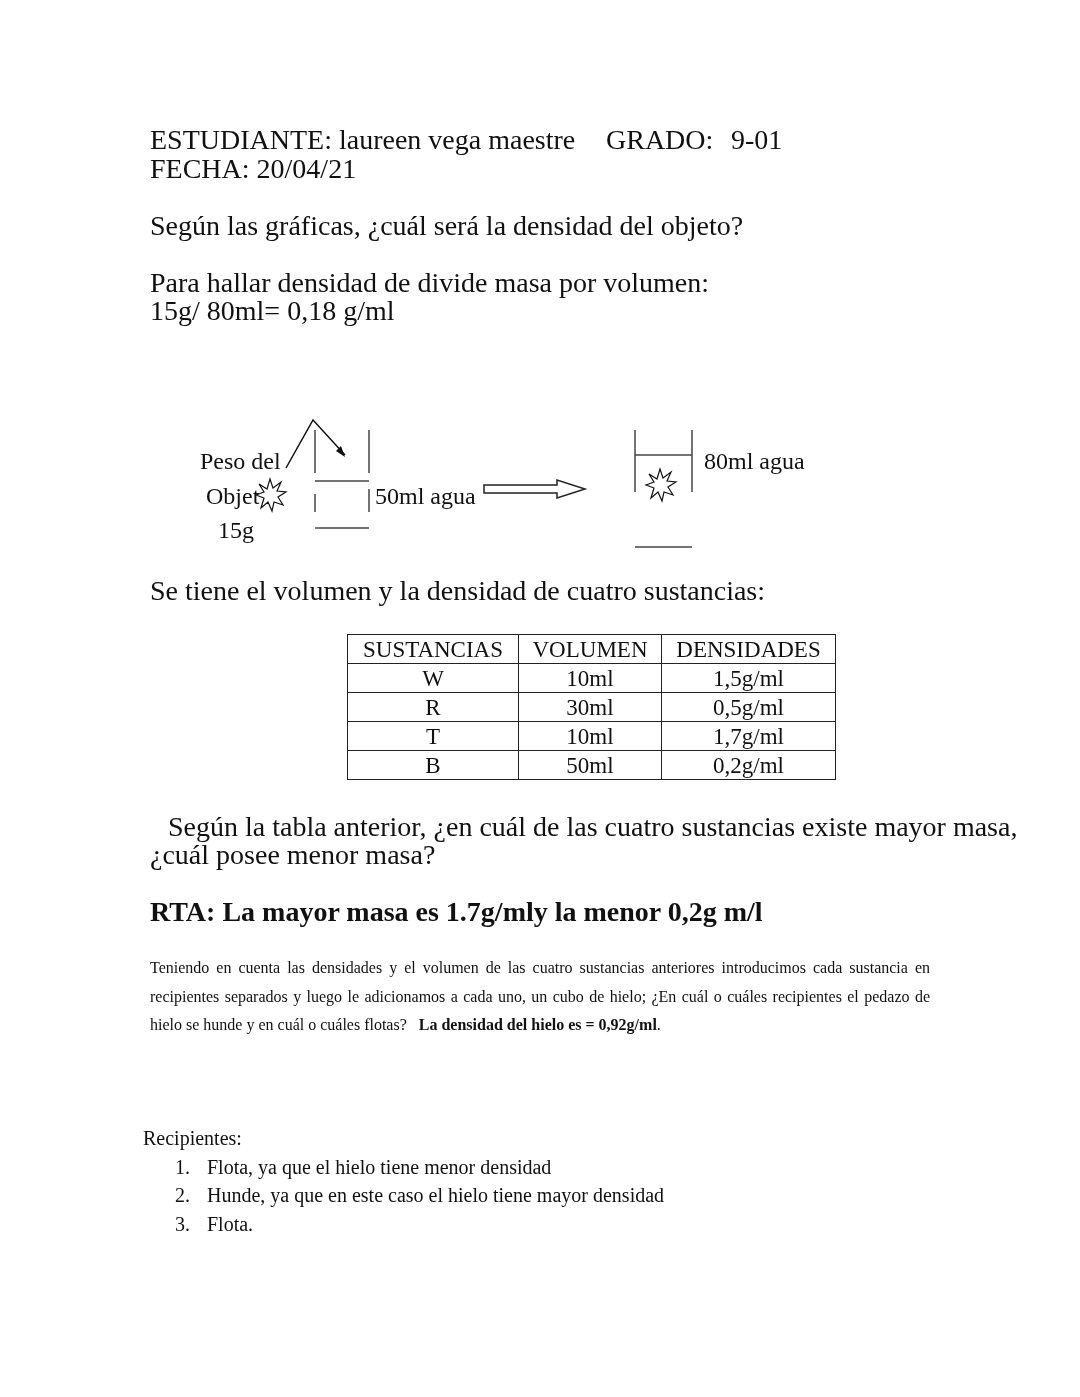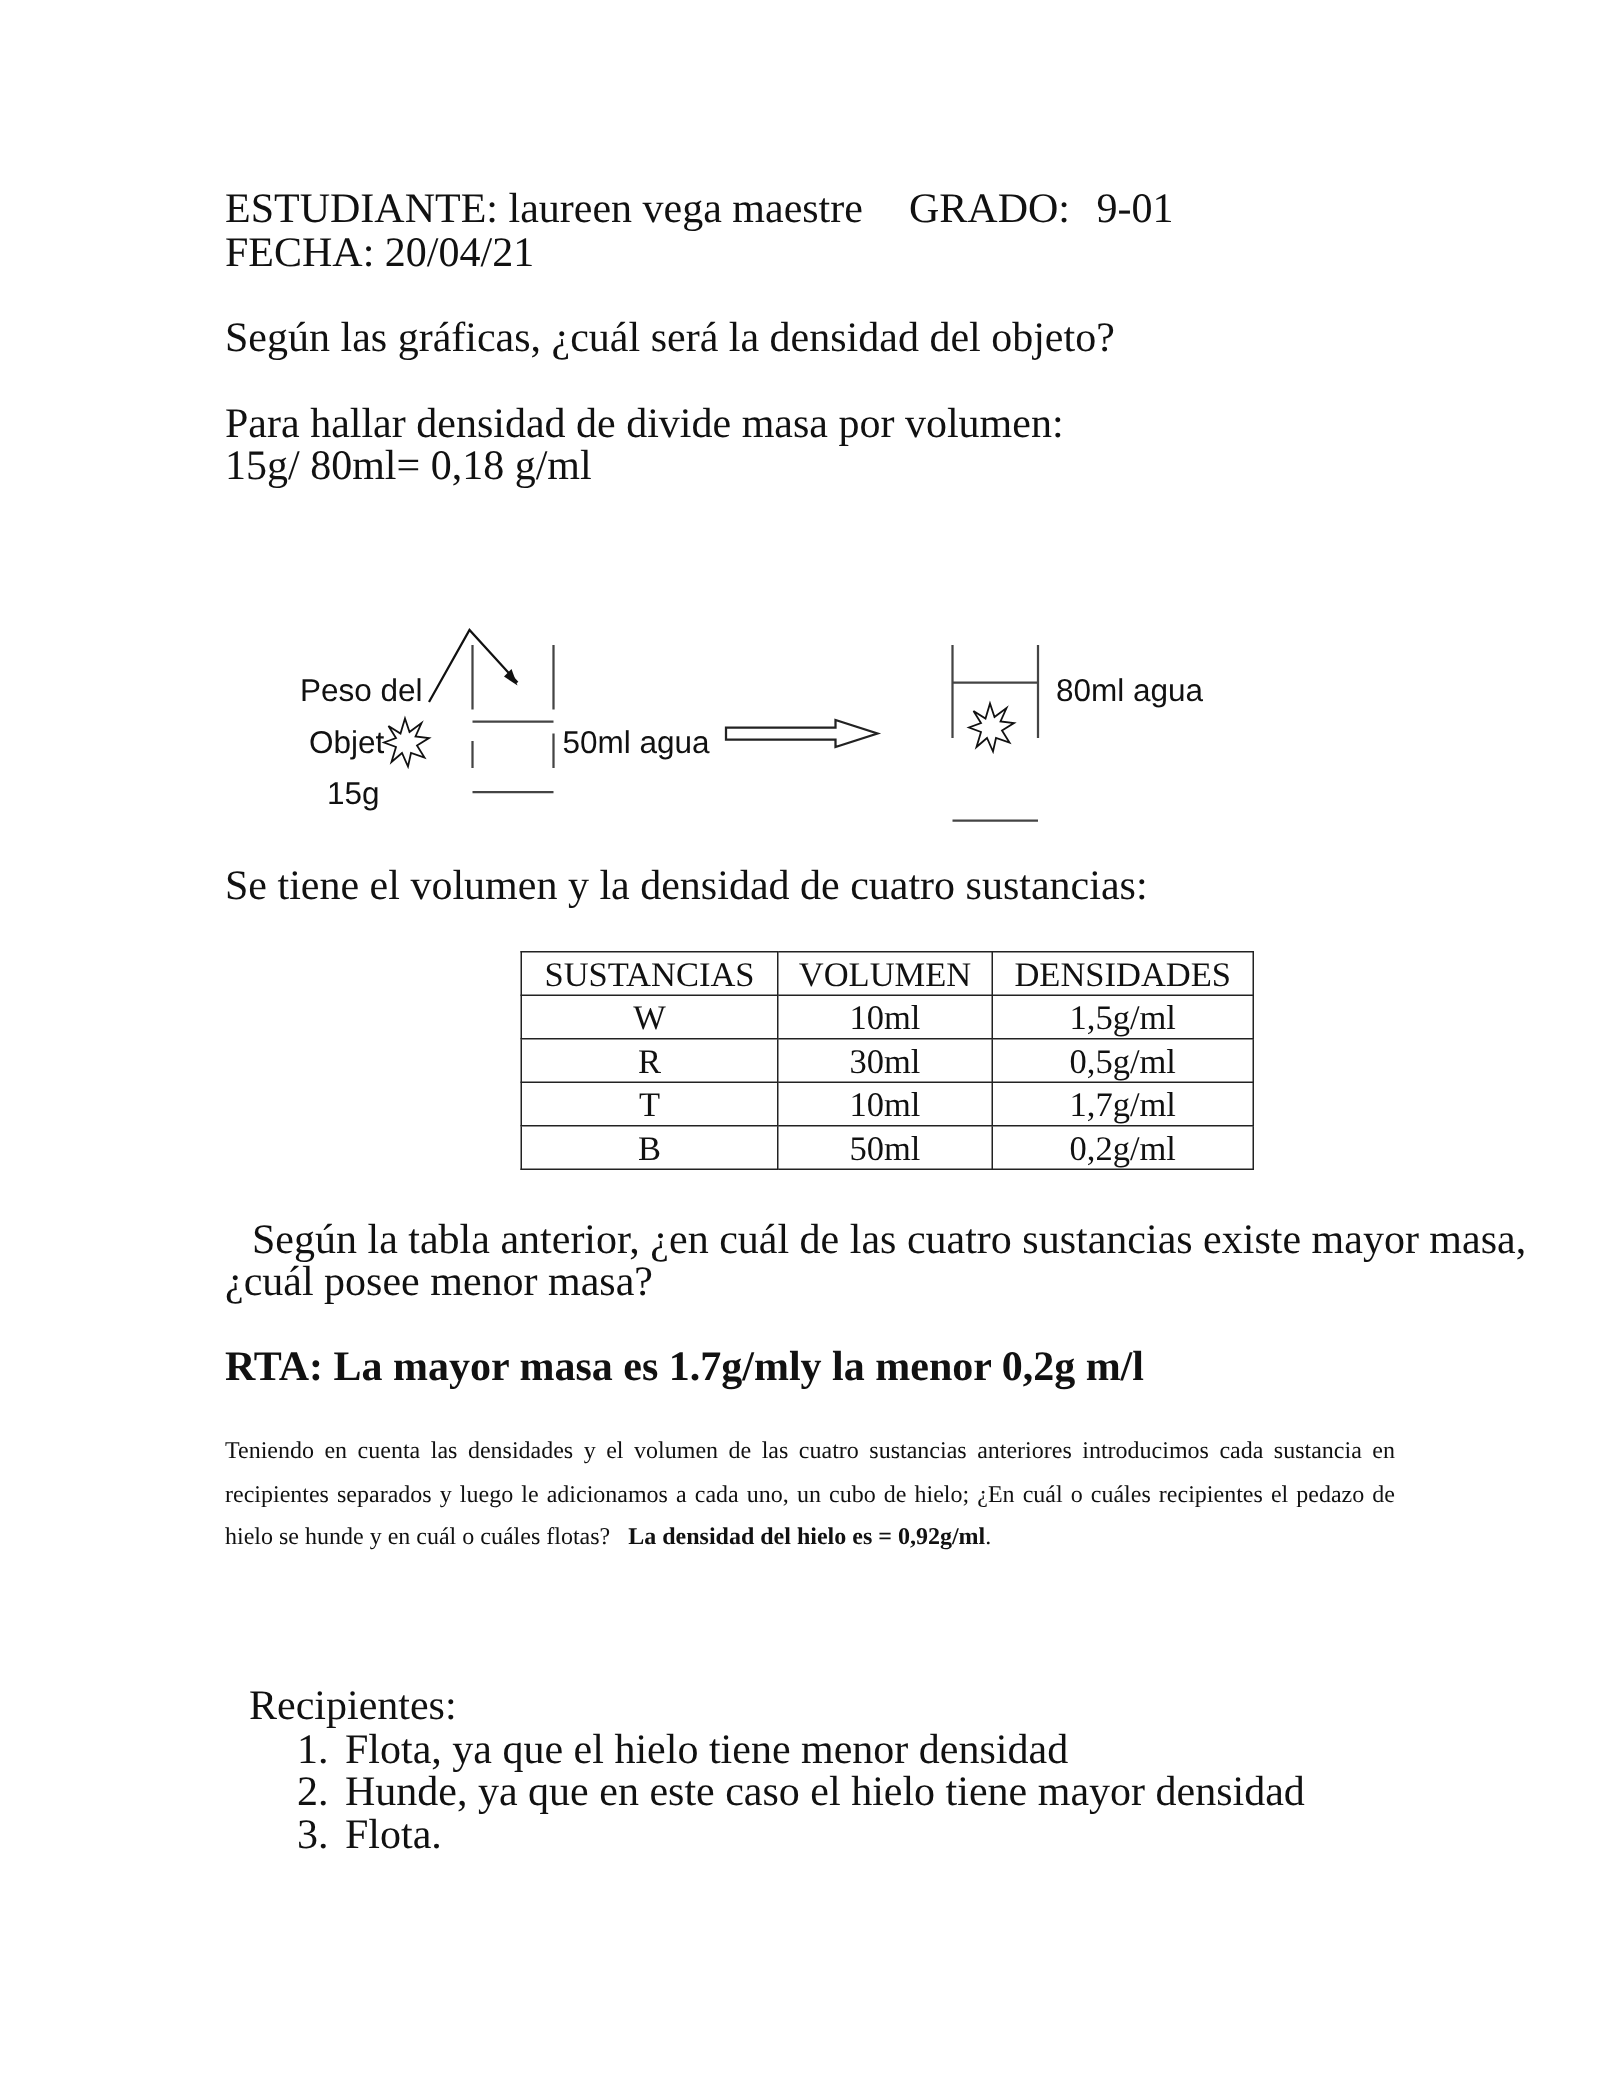--- a/index.html
+++ b/index.html
@@ -1,27 +1,27 @@
 <!DOCTYPE html>
 <html><head>
 <meta charset="utf-8">
 <style>
   html, body { margin:0; padding:0; background:#ffffff; }
   body { width:1080px; height:1397px; position:relative; overflow:hidden;
          font-family:"Liberation Serif", "DejaVu Serif", serif; color:#111; }
   .t { position:absolute; font-size:28px; line-height:28px; white-space:nowrap; }
-  .sans { font-family:Liberation Sans, sans-serif; font-size:21px; }
+  .sans { font-family:Liberation Serif, serif; font-size:24px; }
   .bold { font-weight:bold; }
   table.data { position:absolute; left:347px; top:634px; border-collapse:collapse;
                font-family:"Liberation Serif", serif; font-size:23px; }
   table.data td, table.data th { border:1.5px solid #222; padding:0 8px; height:28px;
                line-height:27px; text-align:center; font-weight:normal; }
   .para { position:absolute; left:150px; top:954px; width:780px; font-size:16px;
           line-height:28.5px; text-align:justify; }
-  .list { position:absolute; left:166px; top:1124px; font-size:28px; line-height:28.5px; }
+  .list { position:absolute; left:143px; top:1124px; font-size:20px; line-height:28.5px; }
   .list .item { padding-left:32px; white-space:nowrap; }
   .list .num { display:inline-block; width:32px; }
 </style>
 </head>
 <body>
 
 <div class="t" style="left:150px;top:126px;">ESTUDIANTE: laureen vega maestre</div>
 <div class="t" style="left:606px;top:126px;">GRADO:</div>
 <div class="t" style="left:731px;top:126px;">9-01</div>
 <div class="t" style="left:150px;top:155px;">FECHA: 20/04/21</div>

